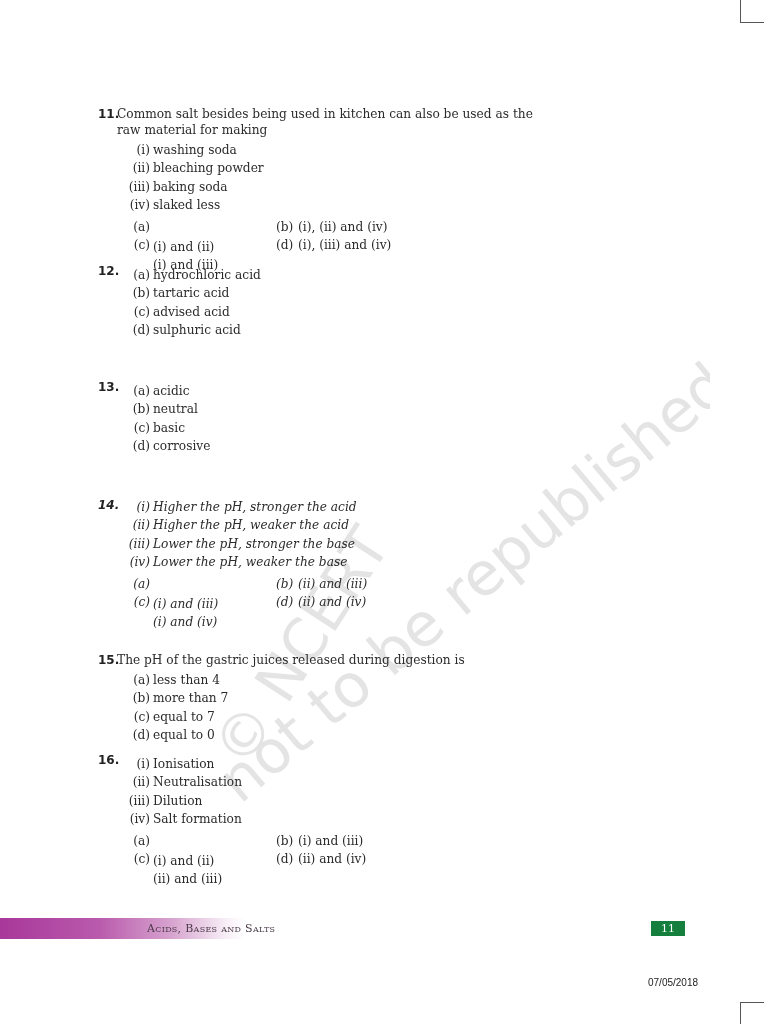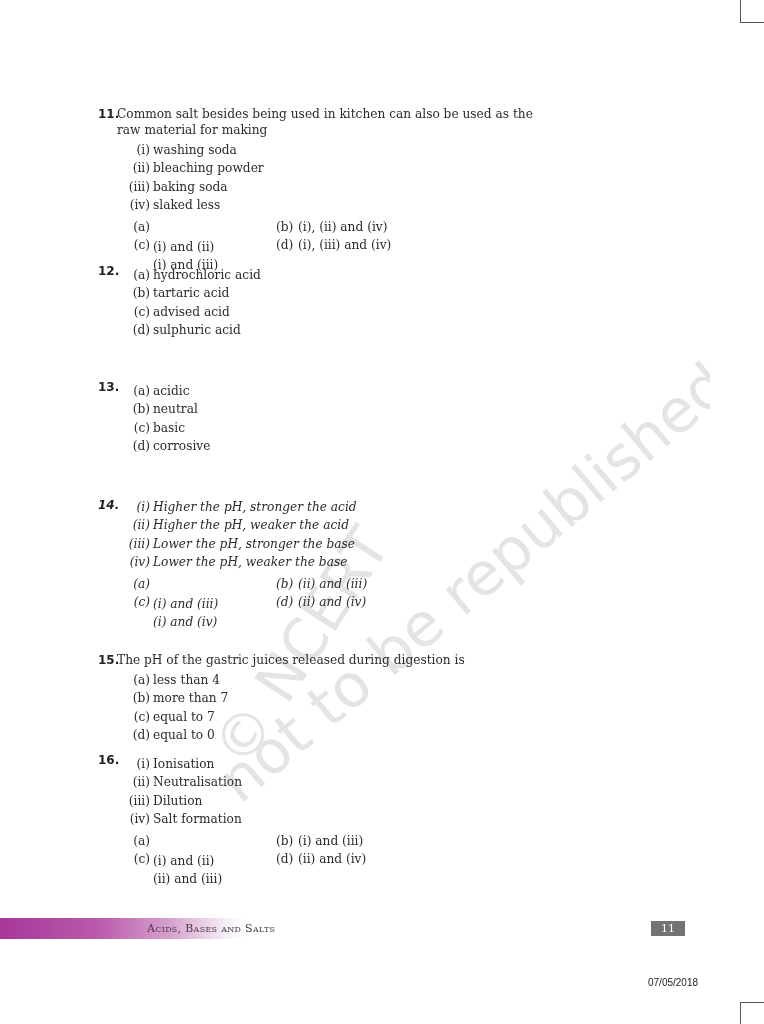--- a/index.html
+++ b/index.html
@@ -21,21 +21,21 @@
     .crow { position:relative; height:18px; line-height:18px; }
     .crow .cl { position:absolute; right:calc(100% - 52px); }
     .crow .ct { position:absolute; left:55px; white-space:nowrap;margin-top:20px; }
     .crow .cl2 { position:absolute; left:178px; }
     .crow .ct2 { position:absolute; left:200px; white-space:nowrap; }
     .watermark { position:absolute; left:150px; top:300px; width:560px; height:520px; pointer-events:none; }
     .footer-band { position:absolute; left:0; top:918px; width:245px; height:21px;
       background:linear-gradient(90deg,#a8389a 0%,#b95aac 40%,#d7a3cf 70%,#f7eef6 92%,#ffffff 100%); }
     .footer-title { position:absolute; left:103px; top:922px; font-size:11px; color:#4a3a48;
       font-variant:small-caps; letter-spacing:0.3px;margin-left:44px; }
-    .page-num { position:absolute; left:651px; top:921px; width:34px; height:15px; background:#737373;
+    .page-num { position:absolute; left:651px; top:921px; width:34px; height:15px; background:#15803d;
       color:#fff; font-size:11px; line-height:15px; text-align:center; }
     .date { position:absolute; left:620px; top:977px; font-family:"Liberation Sans", sans-serif; font-size:10px; color:#222;padding-left:28px; }
   </style>
 </head>
 <body>
 
 <div class="crop-top"></div>
 
 <svg class="watermark" viewBox="0 0 560 520">
   <text x="0" y="0" transform="translate(95,470) rotate(-57)" font-family="DejaVu Sans, sans-serif" font-size="58" fill="#e4e4e4">© NCERT</text>

